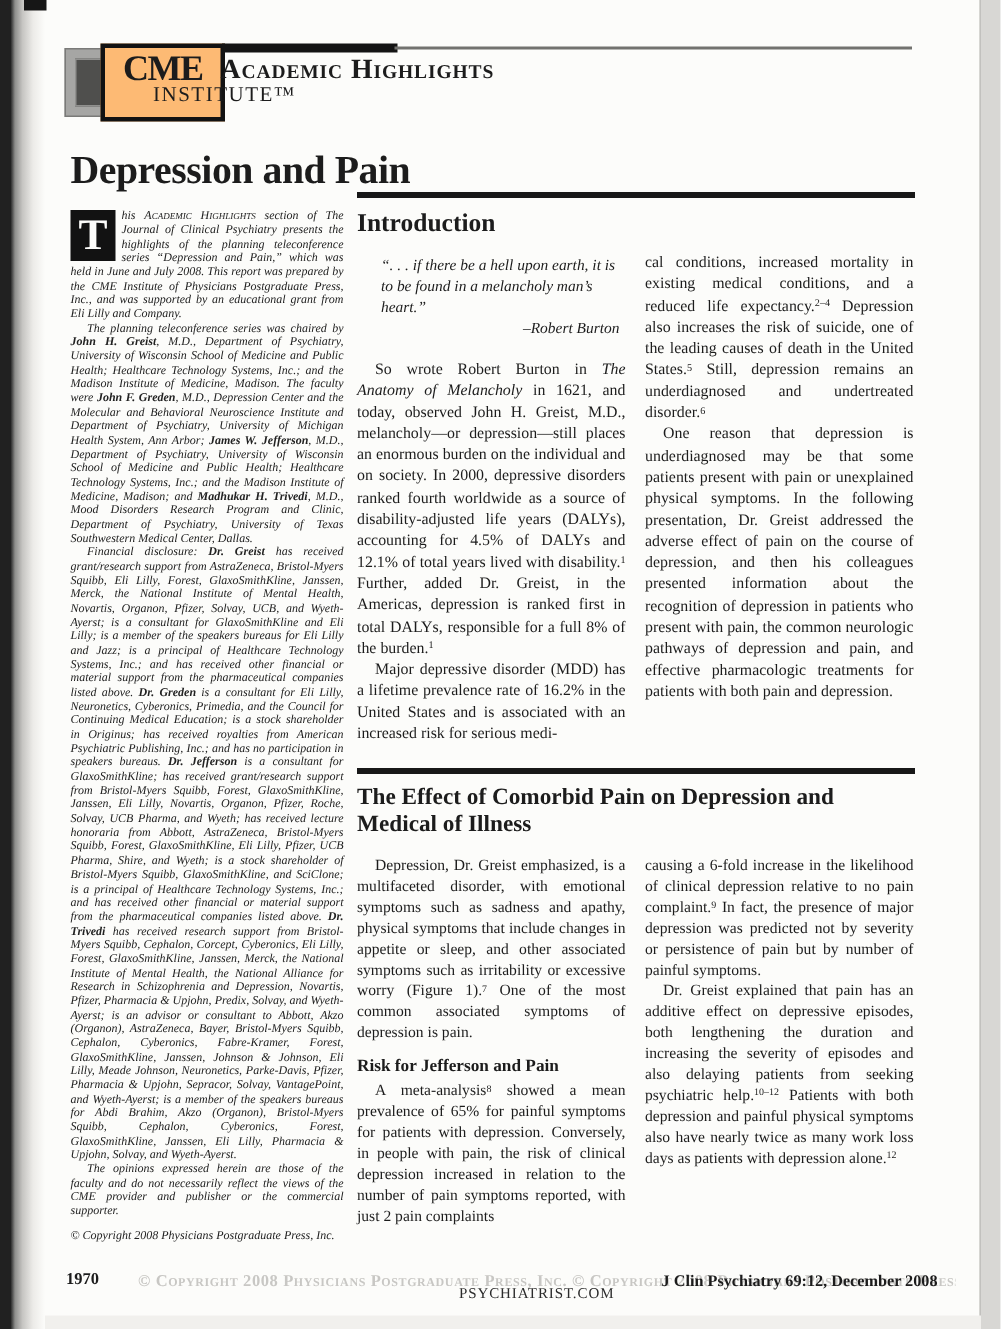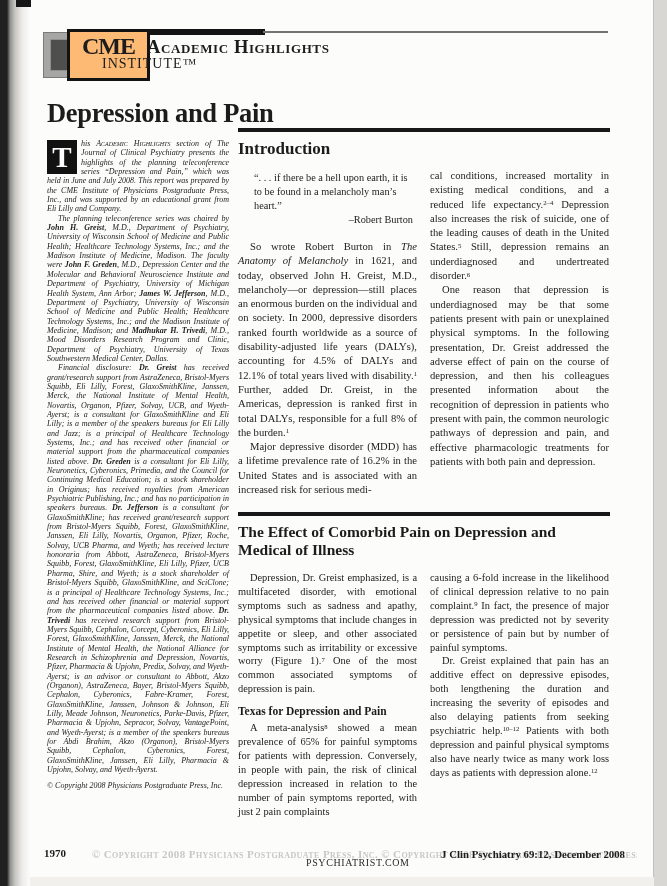--- a/index.html
+++ b/index.html
@@ -36,21 +36,21 @@
   .main-sec{position:absolute;left:238px;width:372px;}
   .sec-intro{top:128px;}
   .sec-two{top:512px;}
   .rule{height:4px;background:#181818;margin:0 0 7px 0;}
   .sec-head{font-size:17px;font-weight:bold;margin:0 0 11px 0;line-height:19px;}
   .sec-two .sec-head{font-size:15.5px;width:352px;line-height:18px;margin:2px 0 12px 0;}
   .cols{display:flex;gap:13px;}
   .col{width:179px;font-size:10.6px;line-height:14.3px;text-align:justify;}
   .sec-two .col{font-size:10.4px;line-height:13.9px;}
   .col p{margin:0;text-indent:12px;}
-  .quote{font-size:10.3px;line-height:14px;margin:2px 4px 13px 16px;text-align:left;}
+  .quote{font-style:italic;font-size:10.3px;line-height:14px;margin:2px 4px 13px 16px;text-align:left;}
   .quote-attrib{display:block;text-align:right;}
   .subhead{font-size:11.5px;font-weight:bold;margin:9px 0 2px 0;text-align:left;}
   sup{font-size:64%;vertical-align:baseline;position:relative;top:-0.38em;line-height:0;}
   i{font-style:italic;} b{font-weight:bold;}
   
   .footer{position:absolute;left:0;top:847px;width:667px;height:20px;font-size:11px;}
   .pgnum{position:absolute;left:44px;top:0;font-weight:bold;}
   .watermark{position:absolute;left:92px;right:30px;top:1px;color:#c8c7c4;font-weight:bold;
     font-variant:small-caps;letter-spacing:0.4px;white-space:nowrap;overflow:hidden;}
   .site{position:absolute;left:306px;top:10px;font-size:10px;font-weight:normal;letter-spacing:0.6px;color:#2b2b2b;}
@@ -78,20 +78,21 @@
   <div class="banner-thick"></div>
   <div class="banner-thin"></div>
   <div class="banner-title">Academic Highlights</div>
 
   <div class="page-title">Depression and Pain</div>
 
   <div class="sidebar">
     <p class="first"><span class="dropcap">T</span><span>his <span class="sc">Academic Highlights</span> section of The Journal of Clinical Psychiatry presents the highlights of the planning teleconference series “Depression and Pain,” which was held in June and July 2008. This report was prepared by the CME Institute of Physicians Postgraduate Press, Inc., and was supported by an educational grant from Eli Lilly and Company.</span></p>
     <p>The planning teleconference series was chaired by <b>John H. Greist</b>, M.D., Department of Psychiatry, University of Wisconsin School of Medicine and Public Health; Healthcare Technology Systems, Inc.; and the Madison Institute of Medicine, Madison. The faculty were <b>John F. Greden</b>, M.D., Depression Center and the Molecular and Behavioral Neuroscience Institute and Department of Psychiatry, University of Michigan Health System, Ann Arbor; <b>James W. Jefferson</b>, M.D., Department of Psychiatry, University of Wisconsin School of Medicine and Public Health; Healthcare Technology Systems, Inc.; and the Madison Institute of Medicine, Madison; and <b>Madhukar H. Trivedi</b>, M.D., Mood Disorders Research Program and Clinic, Department of Psychiatry, University of Texas Southwestern Medical Center, Dallas.</p>
     <p>Financial disclosure: <b>Dr. Greist</b> has received grant/research support from AstraZeneca, Bristol-Myers Squibb, Eli Lilly, Forest, GlaxoSmithKline, Janssen, Merck, the National Institute of Mental Health, Novartis, Organon, Pfizer, Solvay, UCB, and Wyeth-Ayerst; is a consultant for GlaxoSmithKline and Eli Lilly; is a member of the speakers bureaus for Eli Lilly and Jazz; is a principal of Healthcare Technology Systems, Inc.; and has received other financial or material support from the pharmaceutical companies listed above. <b>Dr. Greden</b> is a consultant for Eli Lilly, Neuronetics, Cyberonics, Primedia, and the Council for Continuing Medical Education; is a stock shareholder in Originus; has received royalties from American Psychiatric Publishing, Inc.; and has no participation in speakers bureaus. <b>Dr. Jefferson</b> is a consultant for GlaxoSmithKline; has received grant/research support from Bristol-Myers Squibb, Forest, GlaxoSmithKline, Janssen, Eli Lilly, Novartis, Organon, Pfizer, Roche, Solvay, UCB Pharma, and Wyeth; has received lecture honoraria from Abbott, AstraZeneca, Bristol-Myers Squibb, Forest, GlaxoSmithKline, Eli Lilly, Pfizer, UCB Pharma, Shire, and Wyeth; is a stock shareholder of Bristol-Myers Squibb, GlaxoSmithKline, and SciClone; is a principal of Healthcare Technology Systems, Inc.; and has received other financial or material support from the pharmaceutical companies listed above. <b>Dr. Trivedi</b> has received research support from Bristol-Myers Squibb, Cephalon, Corcept, Cyberonics, Eli Lilly, Forest, GlaxoSmithKline, Janssen, Merck, the National Institute of Mental Health, the National Alliance for Research in Schizophrenia and Depression, Novartis, Pfizer, Pharmacia &amp; Upjohn, Predix, Solvay, and Wyeth-Ayerst; is an advisor or consultant to Abbott, Akzo (Organon), AstraZeneca, Bayer, Bristol-Myers Squibb, Cephalon, Cyberonics, Fabre-Kramer, Forest, GlaxoSmithKline, Janssen, Johnson &amp; Johnson, Eli Lilly, Meade Johnson, Neuronetics, Parke-Davis, Pfizer, Pharmacia &amp; Upjohn, Sepracor, Solvay, VantagePoint, and Wyeth-Ayerst; is a member of the speakers bureaus for Abdi Brahim, Akzo (Organon), Bristol-Myers Squibb, Cephalon, Cyberonics, Forest, GlaxoSmithKline, Janssen, Eli Lilly, Pharmacia &amp; Upjohn, Solvay, and Wyeth-Ayerst.</p>
+    <p>The opinions expressed herein are those of the faculty and do not necessarily reflect the views of the CME provider and publisher or the commercial supporter.</p>
     <p class="copyright">© Copyright 2008 Physicians Postgraduate Press, Inc.</p>
   </div>
 
   <div class="main-sec sec-intro">
     <div class="rule"></div>
     <div class="sec-head">Introduction</div>
     <div class="cols">
       <div class="col">
         <div class="quote">
           <span>“. . . if there be a hell upon earth, it is to be found in a melancholy man’s heart.”</span>
@@ -106,21 +107,21 @@
       </div>
     </div>
   </div>
 
   <div class="main-sec sec-two">
     <div class="rule"></div>
     <div class="sec-head">The Effect of Comorbid Pain on Depression and Medical of Illness</div>
     <div class="cols">
       <div class="col">
         <p>Depression, Dr. Greist emphasized, is a multifaceted disorder, with emotional symptoms such as sadness and apathy, physical symptoms that include changes in appetite or sleep, and other associated symptoms such as irritability or excessive worry (Figure 1).<sup>7</sup> One of the most common associated symptoms of depression is pain.</p>
-        <div class="subhead">Texas for Depression and Pain</div>
+        <div class="subhead">Risk for Jefferson and Pain</div>
         <p>A meta-analysis<sup>8</sup> showed a mean prevalence of 65% for painful symptoms for patients with depression. Conversely, in people with pain, the risk of clinical depression increased in relation to the number of pain symptoms reported, with just 2 pain complaints</p>
       </div>
       <div class="col">
         <p style="text-indent:0;">causing a 6-fold increase in the likelihood of clinical depression relative to no pain complaint.<sup>9</sup> In fact, the presence of major depression was predicted not by severity or persistence of pain but by number of painful symptoms.</p>
         <p>Dr. Greist explained that pain has an additive effect on depressive episodes, both lengthening the duration and increasing the severity of episodes and also delaying patients from seeking psychiatric help.<sup>10–12</sup> Patients with both depression and painful physical symptoms also have nearly twice as many work loss days as patients with depression alone.<sup>12</sup></p>
       </div>
     </div>
   </div>
 
   <div class="footer">

